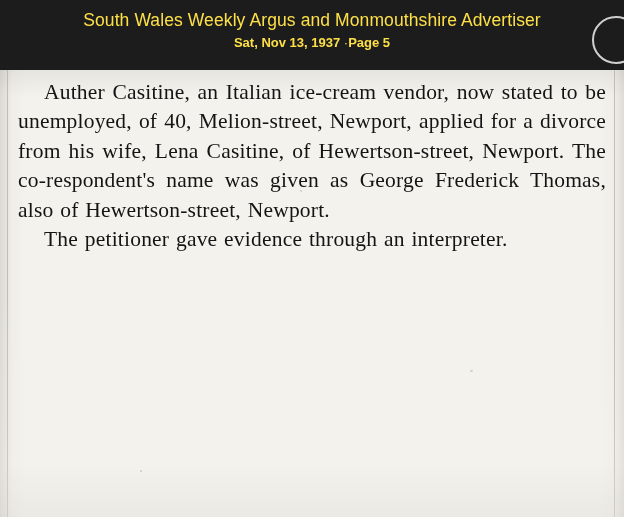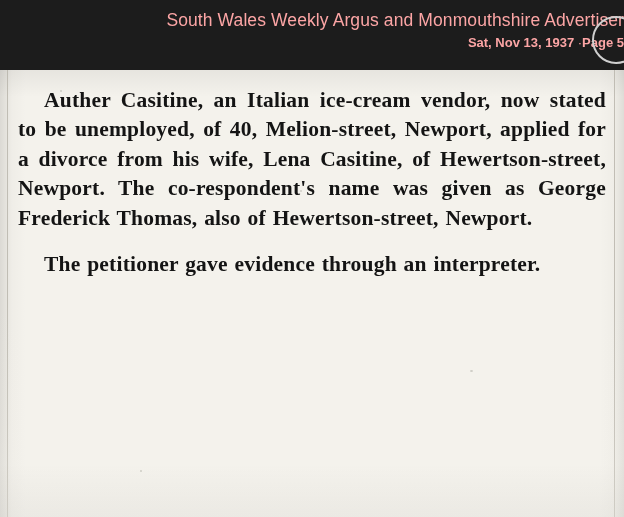--- a/index.html
+++ b/index.html
@@ -21,24 +21,24 @@
     overflow: hidden;
   }
   
   .header {
     position: absolute;
     top: 0;
     left: 0;
     width: 624px;
     height: 70px;
     background: #1c1c1c;
-    color: #fca5a5;
+    color: #fde047;
     box-sizing: border-box;
     padding-top: 9px;
-    text-align: right;
+    text-align: center;
     overflow: hidden;
   }
   .header-title {
     font-family: "Liberation Sans", sans-serif;
     font-size: 17.5px;
     font-weight: 400;
     letter-spacing: 0.1px;
     line-height: 22px;
     white-space: nowrap;
   }
@@ -90,39 +90,38 @@
     top: 0;
     bottom: 0;
     width: 1px;
     background: #b9b5ab;
     opacity: 0.85;
   }
   .rule-left { left: 7px; }
   .rule-right { right: 9px; }
   .article {
     position: absolute;
-    top: 16px;
+    top: 8px;
     left: 18px;
     width: 588px;
     color: #111111;
-    font-weight: bold;
   }
   .para {
     font-family: "Liberation Serif", serif;
     font-size: 21.5px;
     line-height: 29.4px;
     text-align: justify;
     text-align-last: left;
     letter-spacing: 0.2px;
     margin: 0 0 0 0;
     word-spacing: 1.2px;
     color: #141414;
   }
   .para + .para {
-    margin-top: 17px;
+    margin-top: 0px;
   }
   .para .indent {
     display: inline-block;
     width: 26px;
   }
   
   .ink-fade {
     position: absolute;
     left: 0;
     right: 0;

